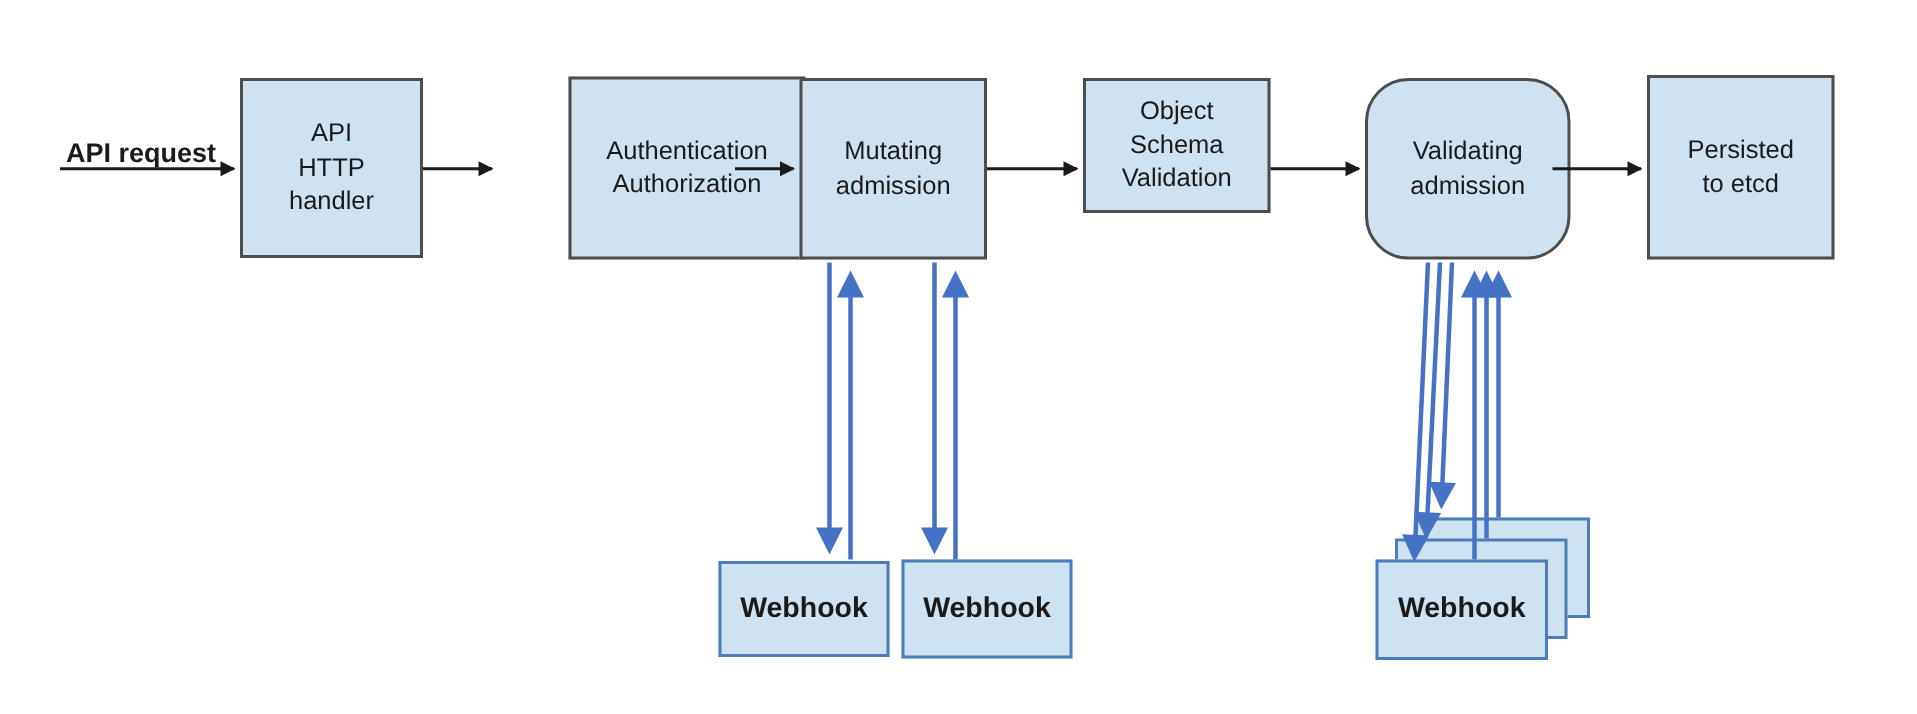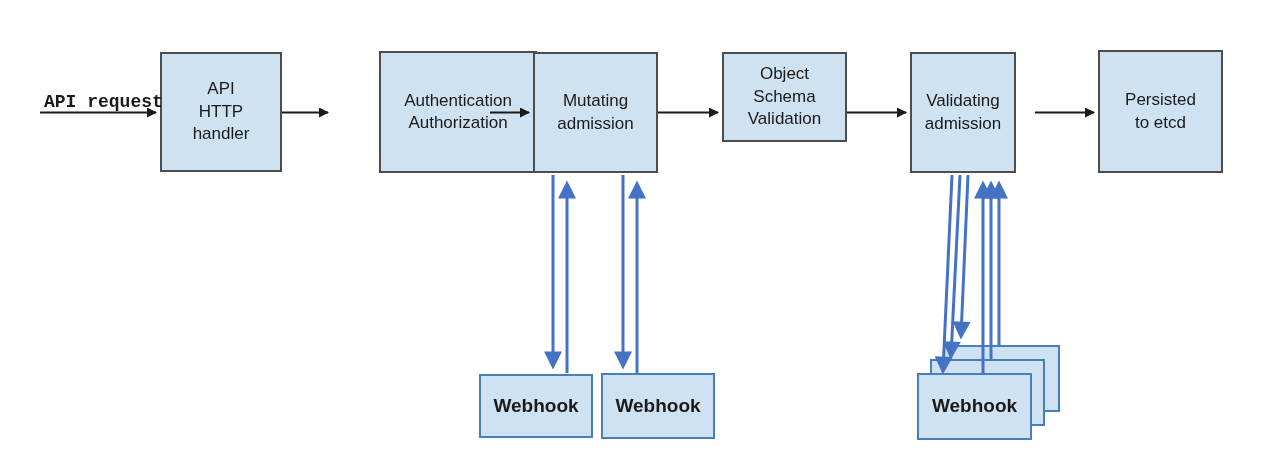--- a/index.html
+++ b/index.html
@@ -30,39 +30,38 @@
     border-color: var(--webhook-border);
     font-size: 19px;
     font-weight: 600;
     line-height: 1.1;
   }
   
   .b-api        { left: 160px;  top: 52px; width: 122px; height: 120px; }
   .b-auth       { left: 332px;  top: 51px; width: 158px; height: 122px; margin-left: 47px; }
   .b-mutating   { left: 533px;  top: 52px; width: 125px; height: 121px; align-items: center; }
   .b-schema     { left: 722px;  top: 52px; width: 125px; height: 90px; }
-  .b-validating { left: 910px;  top: 52px; width: 106px; height: 121px; }
+  .b-validating { left: 910px;  top: 52px; width: 137px; height: 121px; border-radius: 29px; }
   .b-etcd       { left: 1098px; top: 50px; width: 125px; height: 123px; }
   
   .wm1 { left: 479px; top: 374px; width: 114px; height: 64px; }
   .wm2 { left: 601px; top: 373px; width: 114px; height: 66px; }
   
   .wv-back   { left: 943px; top: 345px; width: 117px; height: 67px; }
   .wv-middle { left: 930px; top: 359px; width: 115px; height: 67px; }
   .wv-front  { left: 917px; top: 373px; width: 115px; height: 67px; }
 
   .api-request-label {
     position: absolute;
     left: 44px;
     top: 92px;
     font-size: 18px;
     font-weight: 600;
     color: var(--ink);
     z-index: 2;
-    font-family: Liberation Mono, monospace;
   }
   svg.arrows {
     position: absolute;
     left: 0; top: 0;
     z-index: 10;
     pointer-events: none;
   }
   .arrow-black { stroke: var(--ink); stroke-width: 2; fill: none; }
   .arrow-blue  { stroke: var(--arrow-blue); stroke-width: 3; fill: none; }
   #head-black path { fill: var(--ink); }

